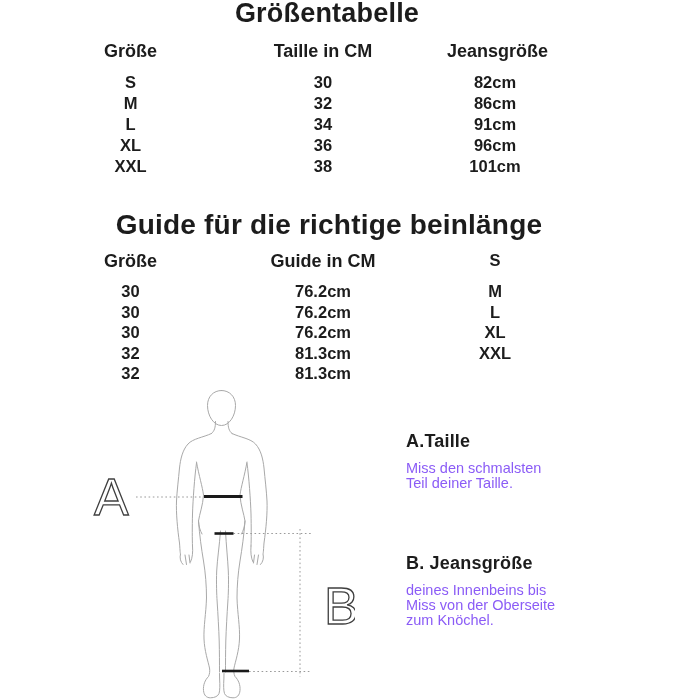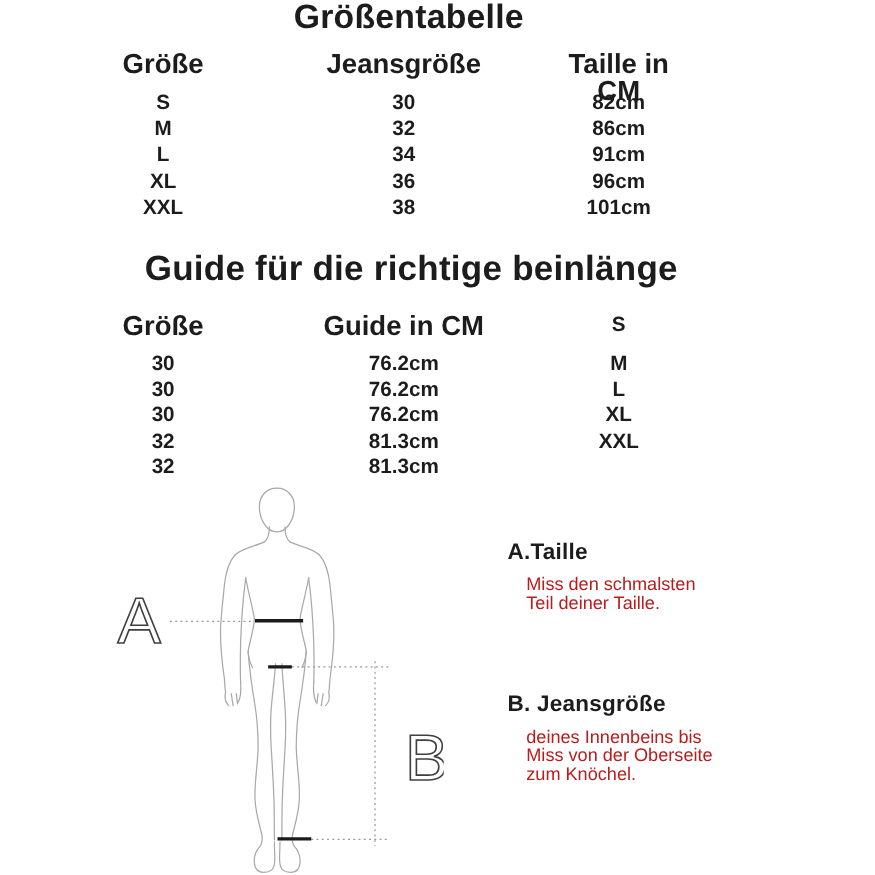--- a/index.html
+++ b/index.html
@@ -2,57 +2,57 @@
 <html><head>
 <meta charset="utf-8">
 <style>
   html, body { margin:0; padding:0; background:#ffffff; }
   .page {
     position:relative; width:700px; height:700px; background:#ffffff;
     font-family:"Liberation Sans", sans-serif; color:#1c1c1c; overflow:hidden;
   }
   .title { position:absolute; left:0; text-align:center; font-weight:700; letter-spacing:0.2px; }
   .title-1 { top:0px;   width:654px; font-size:27px; line-height:26px; }
-  .title-2 { top:201px; width:658px; font-size:28px; line-height:28px; }
+  .title-2 { top:211px; width:658px; font-size:28px; line-height:28px; }
 
   .tbl {
     position:absolute; left:62px; width:481px;
     display:grid; grid-template-columns:137px 248px 96px;
     font-weight:700; text-align:center;
   }
   .tbl-1 { top:40px; }
   .tbl-2 { top:250px; }
-  .hc { height:32px; line-height:22px; font-size:22px; }
+  .hc { height:32px; line-height:22px; font-size:18px; }
   .tbl-2 .hc { height:31px; }
   .c  { line-height:21px; font-size:16.5px; }
   .tbl-2 .c { line-height:20.5px; }
 
   .figure-svg { position:absolute; left:85px; top:380px; width:270px; height:320px; }
   .letter {
     font-family:"Liberation Sans", sans-serif; font-weight:400; font-size:52px;
     fill:#ffffff; stroke:#3f3f3f; stroke-width:1.3px;
   }
 
   .note { position:absolute; left:406px; width:180px; }
   .note-a { top:429px; }
   .note-b { top:551px; }
   .note-h { font-size:18px; font-weight:700; line-height:24px; letter-spacing:0.2px; }
-  .note-body { margin-top:8px; font-size:14.5px; line-height:15px; font-weight:400; color:#b91c1c;margin-left:15px; }
+  .note-body { margin-top:8px; font-size:14.5px; line-height:15px; font-weight:400; color:#8b5cf6; }
 </style>
 </head>
 <body>
 
 <div class="page">
 
   <div class="title title-1">Größentabelle</div>
 
   <div class="tbl tbl-1">
     <div class="hc">Größe</div>
+    <div class="hc">Taille in CM</div>
     <div class="hc">Jeansgröße</div>
-    <div class="hc">Taille in CM</div>
 
     <div class="c">S</div>
     <div class="c">30</div>
     <div class="c">82cm</div>
 
     <div class="c">M</div>
     <div class="c">32</div>
     <div class="c">86cm</div>
 
     <div class="c">L</div>

